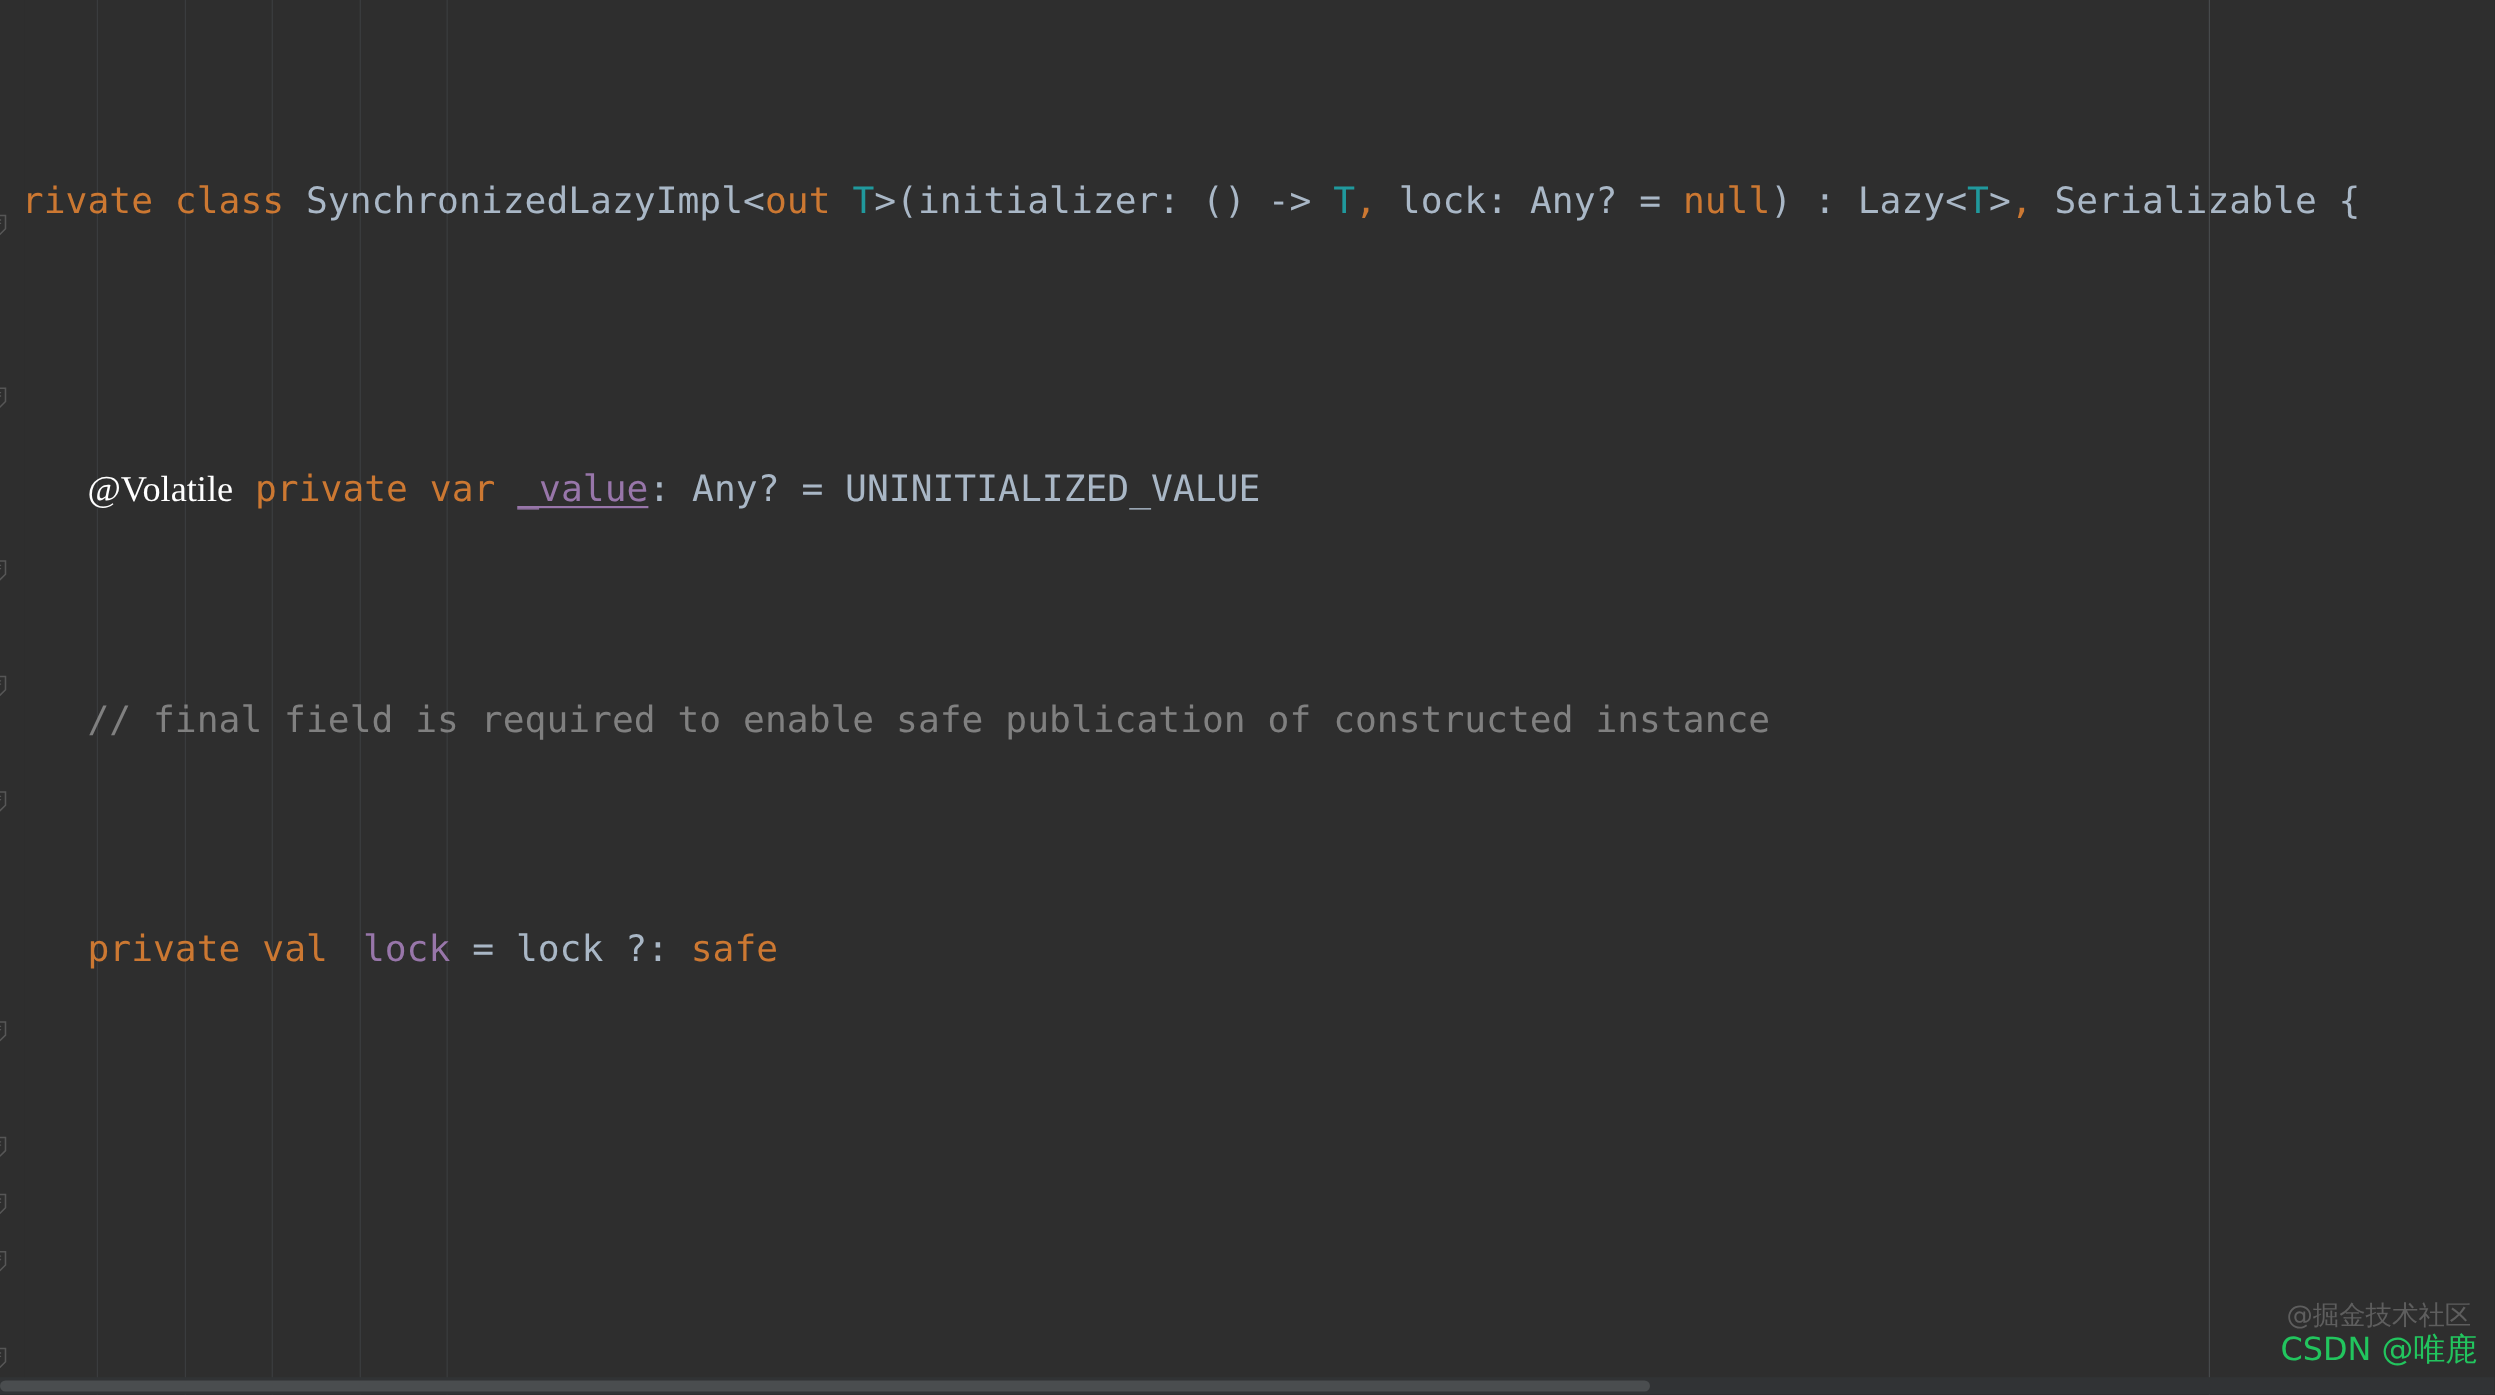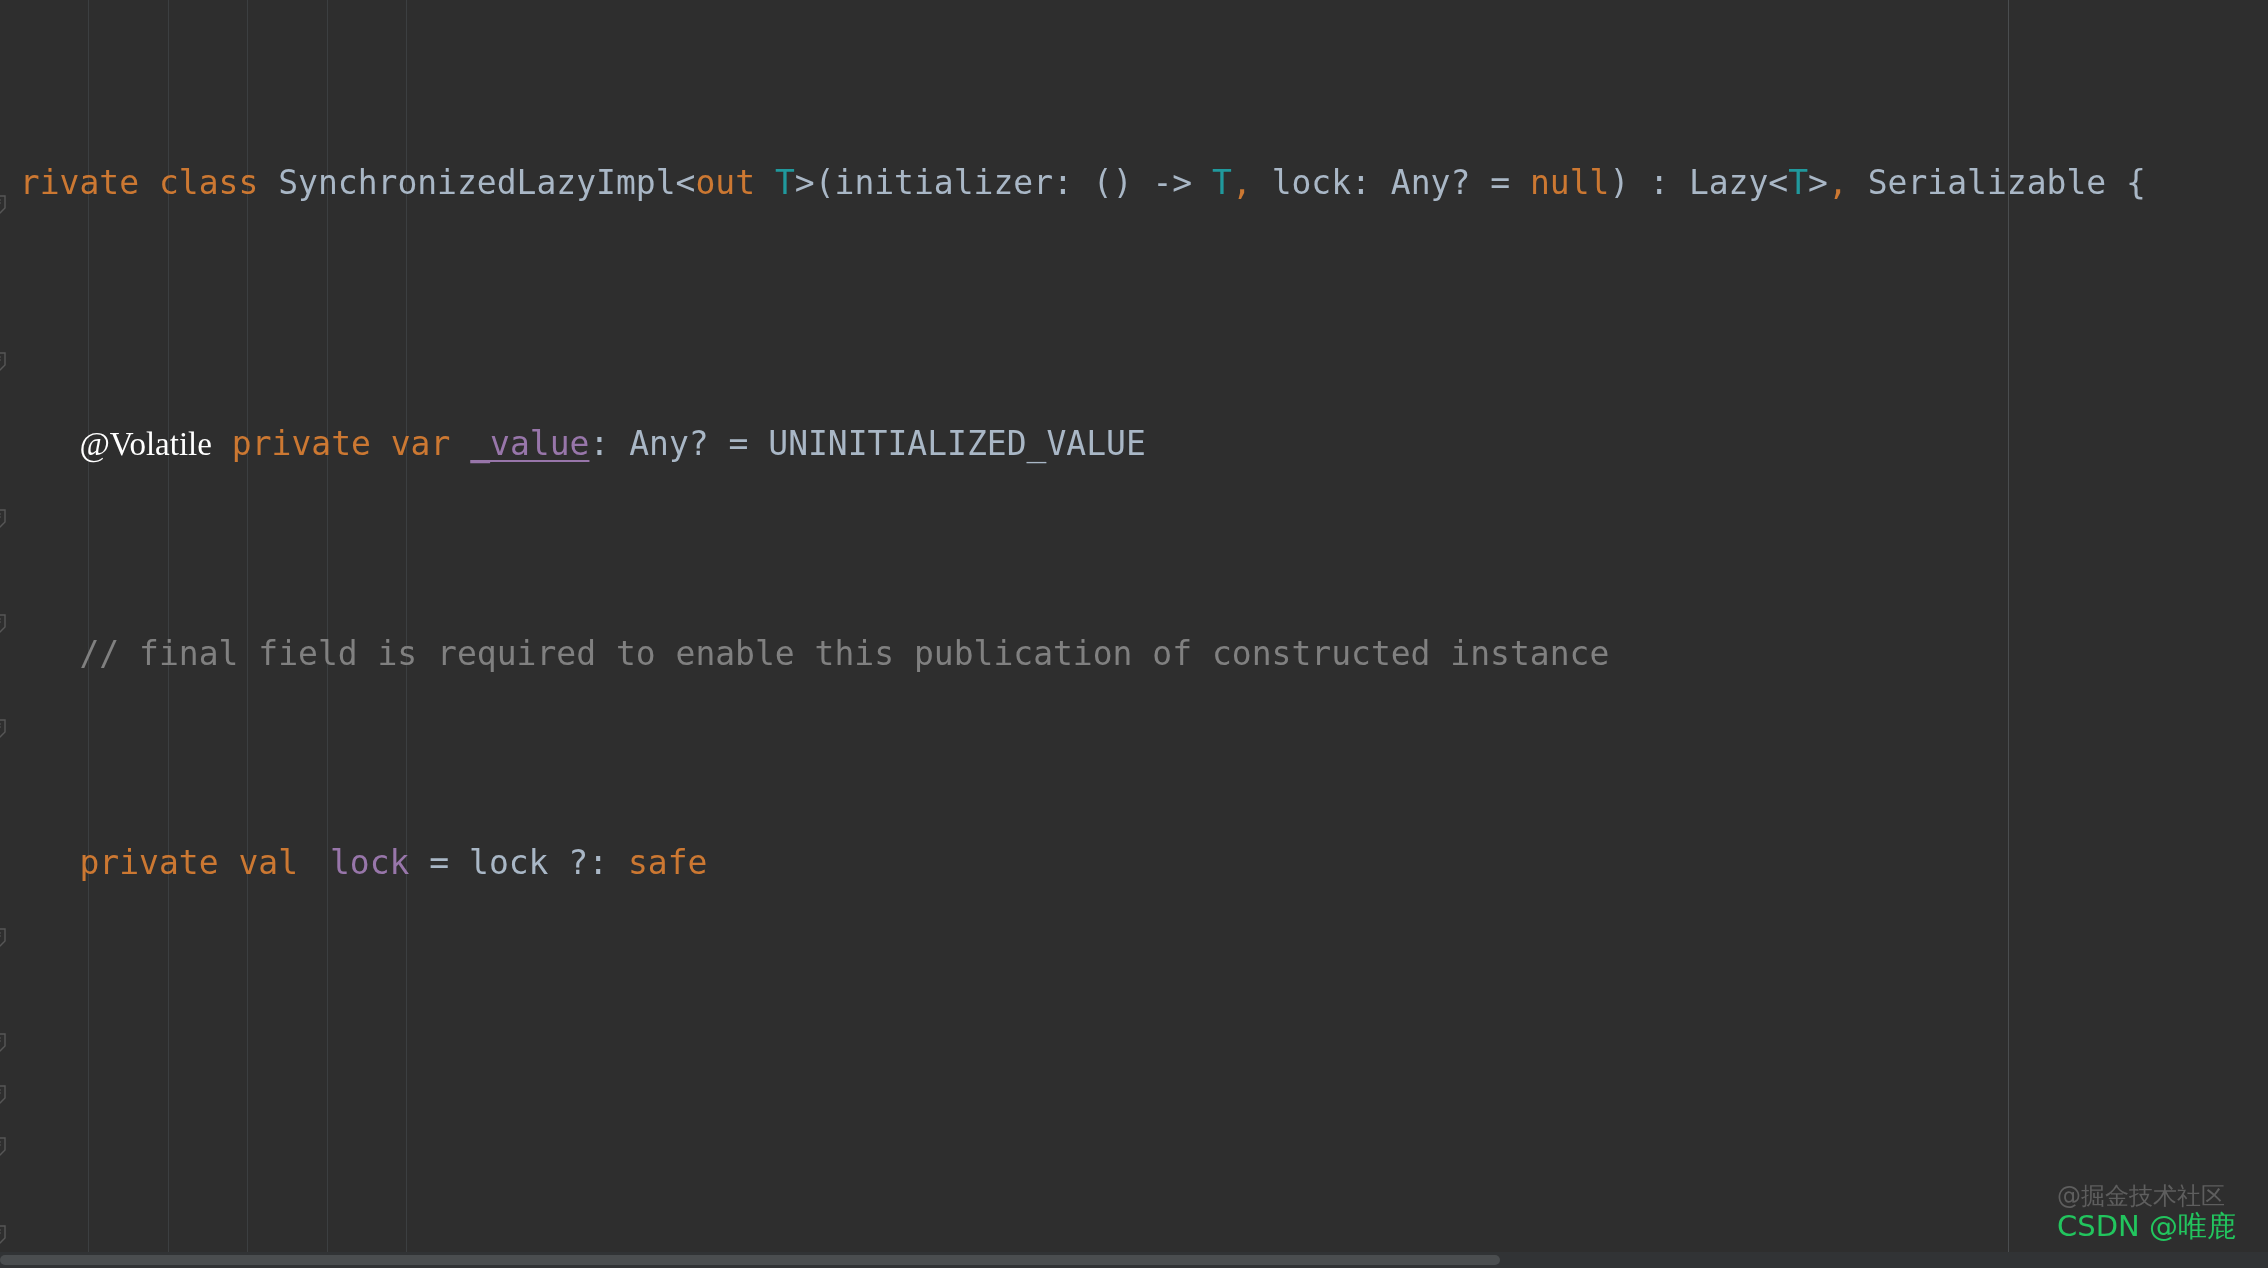--- a/index.html
+++ b/index.html
@@ -56,22 +56,22 @@
   .kw    {color:#CC7832;}
   .def   {color:#A9B7C6;margin-top:28px;}
   .type  {color:#20999D;}
   .field {color:#9876AA;text-decoration:underline;text-underline-offset:5px;text-decoration-thickness:2px;}
   .prop  {color:#9876AA;margin-left:12px;}
   .annot {color:#ffffff;font-family:Liberation Serif, serif;}
   .cmt   {color:#808080;}
   .punct {color:#A9B7C6;}
   
   #wm{
-    position:absolute;right:32px;bottom:26px;z-index:8;
-    text-align:left;
+    position:absolute;right:16px;bottom:26px;z-index:8;
+    text-align:center;
     font-family:"DejaVu Sans","Liberation Sans",sans-serif;
   }
   #wm .wm1{color:#5E5E5E;font-size:24px;line-height:30px;}
   #wm .wm2{color:#22c55e;font-size:29px;line-height:31px;}
 </style>
 </head>
 <body>
 
 <div id="editor">
 
@@ -145,21 +145,21 @@
     </span>
   </div>
 
   <div id="code">
 
     <div class="line"><span class="kw">private</span> <span class="kw">class</span> <span class="def">SynchronizedLazyImpl</span><span class="punct">&lt;</span><span class="kw">out</span><span class="def"> </span><span class="type">T</span><span class="punct">&gt;(</span><span class="def">initializer: () -&gt; </span><span class="type">T</span><span class="kw">,</span><span class="def"> lock: Any? = </span><span class="kw">null</span><span class="def">) : Lazy&lt;</span><span class="type">T</span><span class="def">&gt;</span><span class="kw">,</span><span class="def"> Serializable {</span></div>
 
 
     <div class="line">    <span class="annot">@Volatile</span> <span class="kw">private</span> <span class="kw">var</span> <span class="field">_value</span><span class="def">: Any? = UNINITIALIZED_VALUE</span></div>
 
-    <div class="line">    <span class="cmt">// final field is required to enable this publication of constructed instance</span></div>
+    <div class="line">    <span class="cmt">// final field is required to enable safe publication of constructed instance</span></div>
 
     <div class="line">    <span class="kw">private</span> <span class="kw">val</span> <span class="prop">lock</span><span class="def"> = lock ?: </span><span class="kw">safe</span></div>
 
     <div class="line"> </div>
 
     
 
     
 
     

